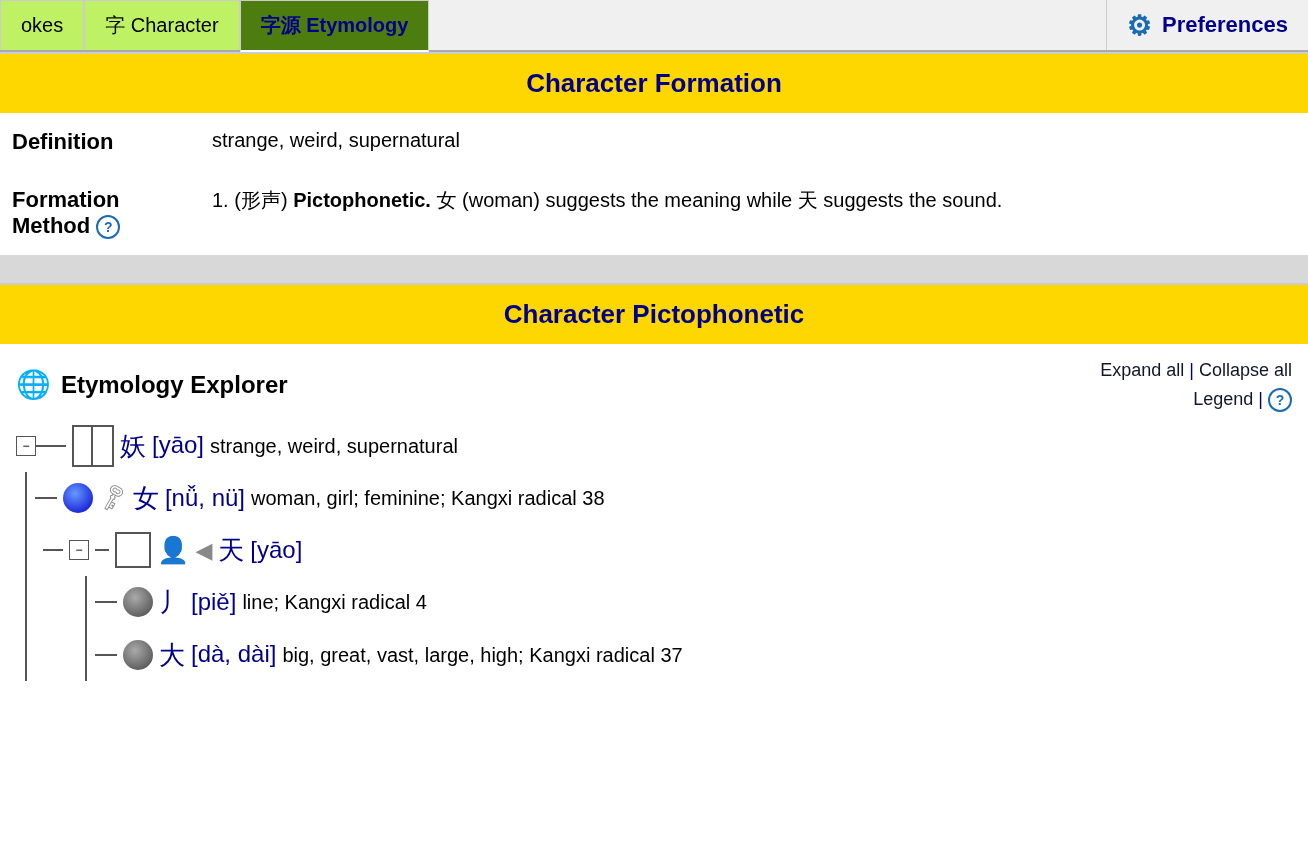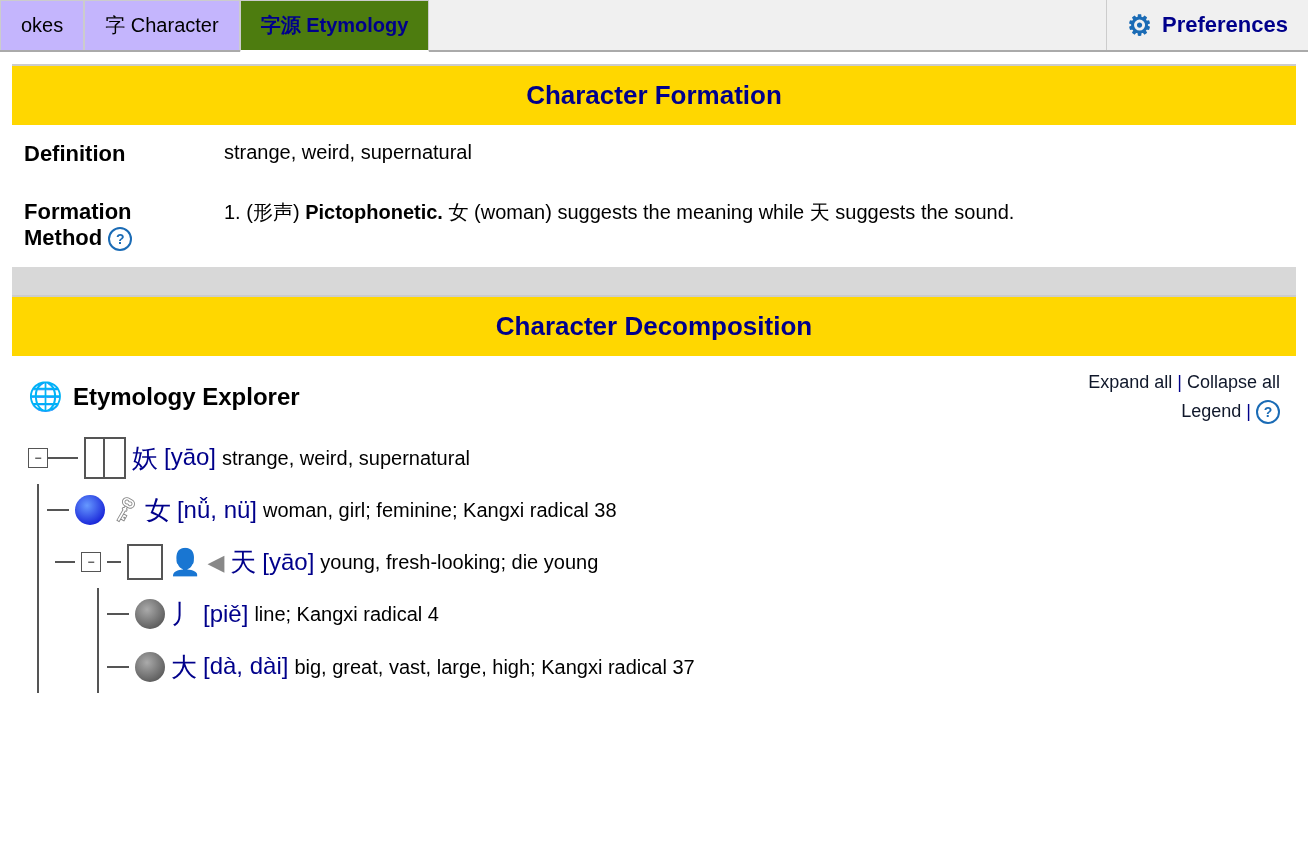--- a/index.html
+++ b/index.html
@@ -21,21 +21,21 @@
     .tab {
       display: flex;
       align-items: center;
       padding: 0 20px;
       border-right: 1px solid #ccc;
       border-top: 1px solid #ccc;
       border-left: 1px solid #ccc;
       cursor: pointer;
       font-size: 20px;
       color: #000;
-      background: #c4b5fd;
+      background: #bef264;
       white-space: nowrap;
     }
     .tab.active {
       background: #4d7c0f;
       border-bottom: 2px solid #fff;
       margin-bottom: -2px;
       font-weight: bold;
       color: #00008B;
     }
     .tab-spacer {
@@ -53,21 +53,21 @@
       border-left: 1px solid #ccc;
       gap: 10px;
     }
     .gear-icon {
       font-size: 28px;
       color: #1a6bb5;
     }
 
     
     .main-content {
-      padding: 12px;
+      padding: 0;
     }
 
     
     .section-header {
       background: #FFD700;
       text-align: center;
       padding: 14px 0;
       font-size: 26px;
       font-weight: bold;
       color: #00008B;
@@ -253,21 +253,21 @@
       <td class="value-cell">
         <span>1. (形声) <strong>Pictophonetic.</strong> 女 (woman) suggests the meaning while 天 suggests the sound.</span>
       </td>
     </tr>
   </tbody>
     </table>
 
   <div class="section-separator"></div>
 
   <div class="section-header">
-    <span>Character Decomposition</span>
+    <span>Character Pictophonetic</span>
   </div>
 
   <div class="decomposition-area">
 
     <div class="explorer-header">
       <div class="explorer-title">
         <span class="explorer-icon">🌐</span>
         <span>Etymology Explorer</span>
       </div>
       <div class="explorer-controls">
@@ -320,21 +320,20 @@
               <div style="width:20px;height:2px;background:#555;"></div>
               <div class="collapse-btn">−</div>
               <div style="width:14px;height:2px;background:#555;"></div>
 
               <div style="display:inline-block;border:2px solid #555;width:36px;height:36px;"></div>
 
               <span style="font-size:26px;color:#00008B;">👤</span>
               <span style="font-size:22px;color:#888;">◀</span>
               <span class="tree-text char-big">天</span>
               <span class="tree-text">[yāo]</span>
-              <span class="tree-text-black">young, fresh-looking; die young</span>
             </div>
 
             <div style="display:flex;flex-direction:row;margin-left:8px;">
               <div style="width:2px;background:#555;margin-left:50px;"></div>
               <div style="display:flex;flex-direction:column;">
 
                 <div class="tree-row" style="margin-left:8px;">
                   <div style="width:22px;height:2px;background:#555;"></div>
                   <div class="ball-gray"></div>
                   <span class="tree-text char-big">丿</span>

